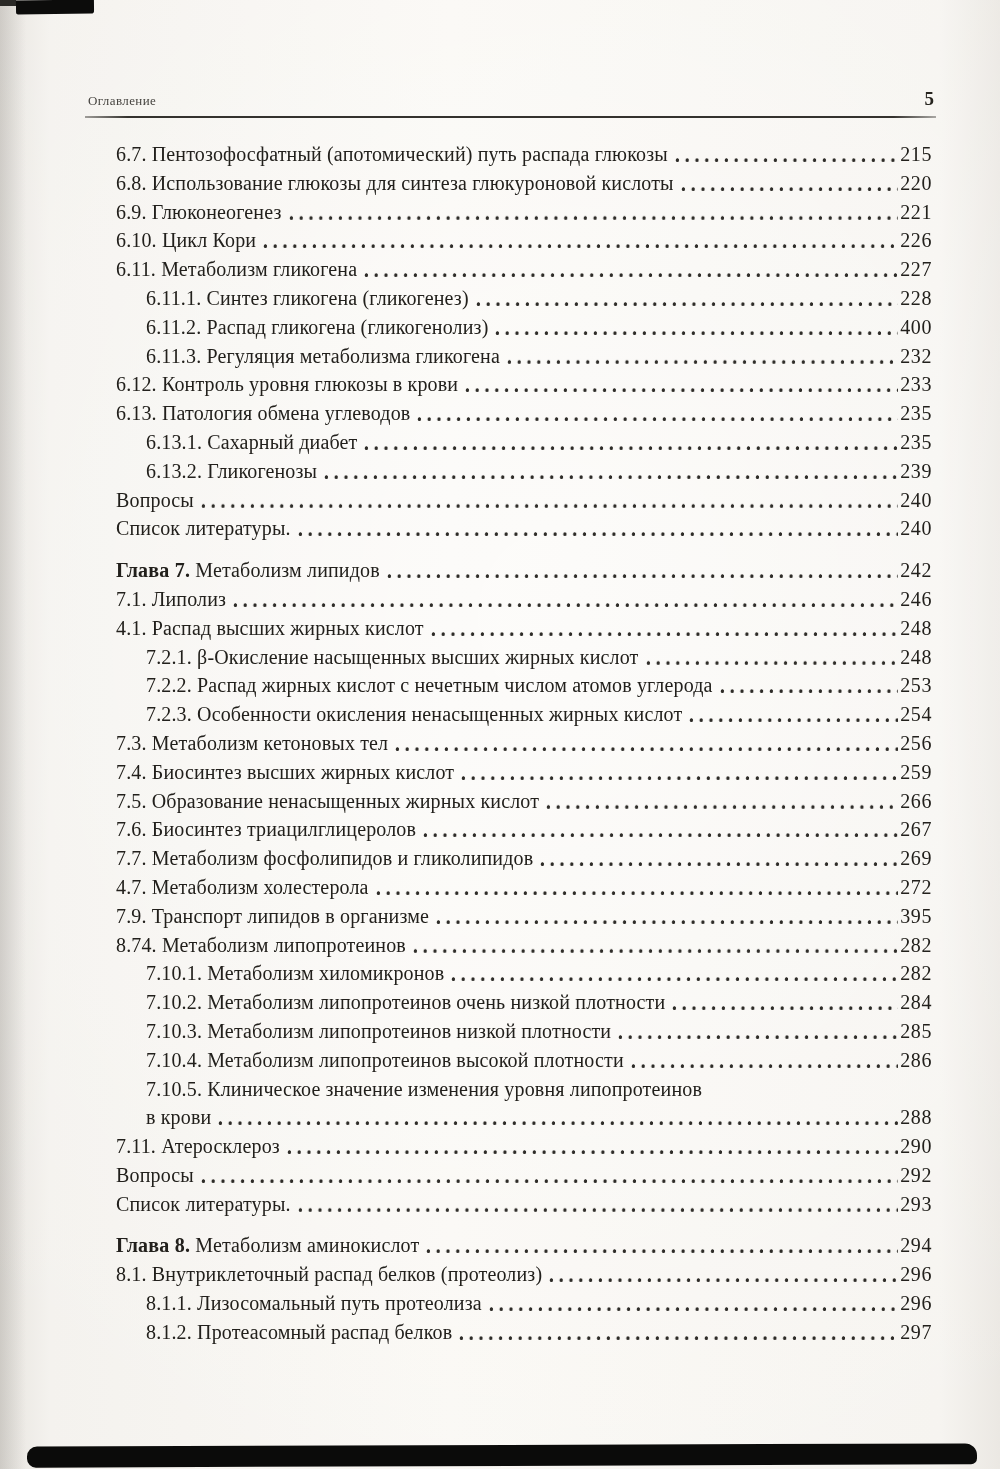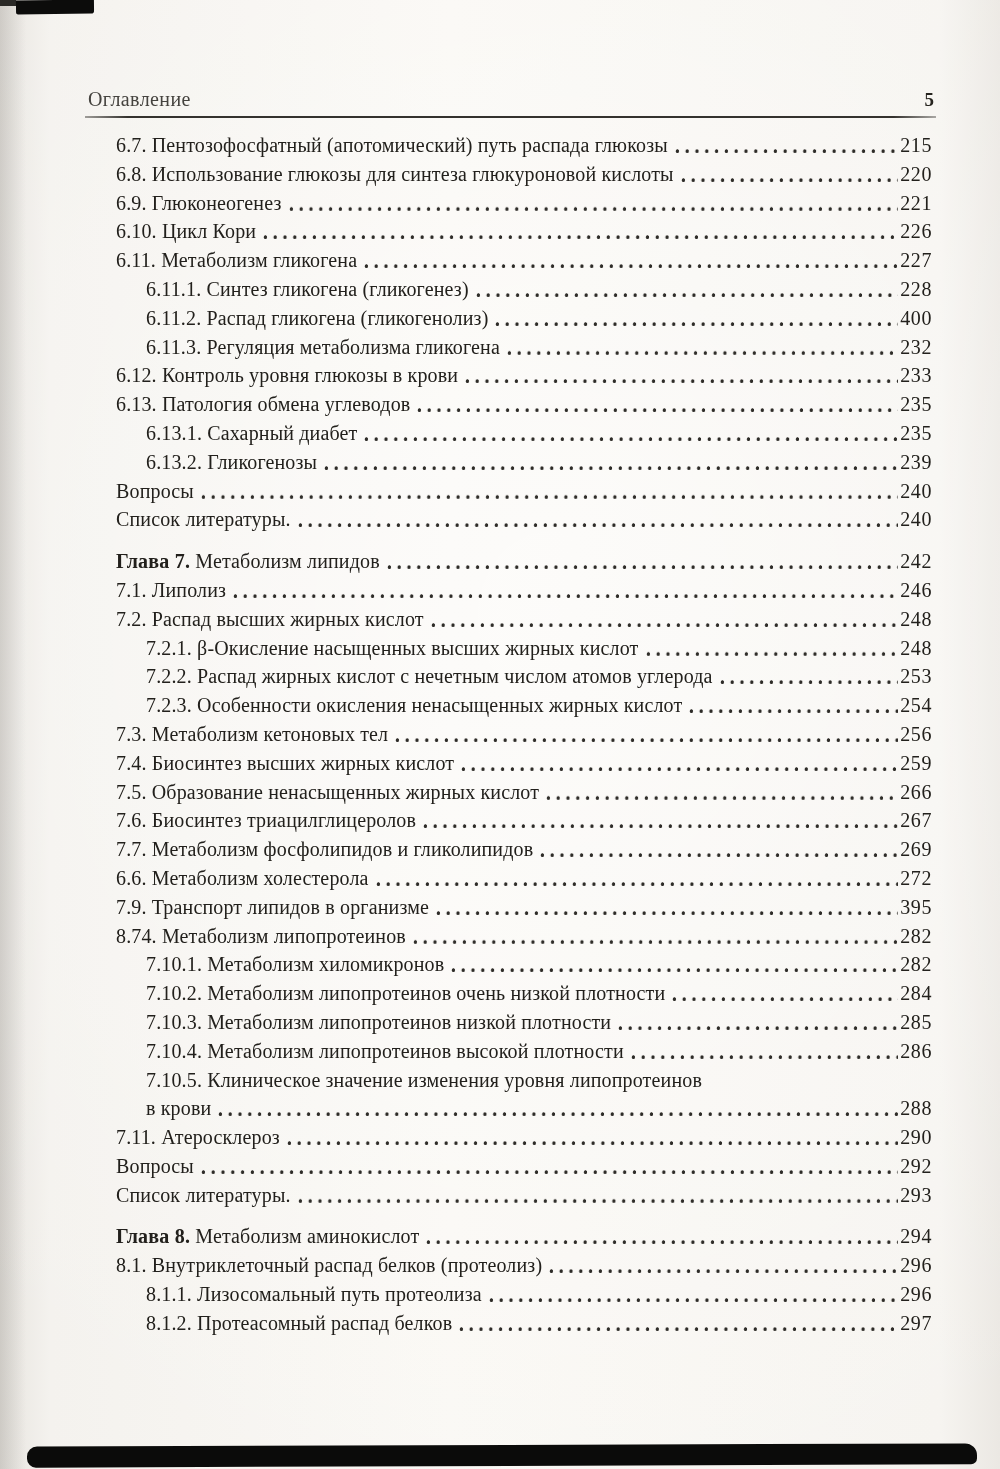--- a/index.html
+++ b/index.html
@@ -30,29 +30,29 @@
   .edge-left {
     position: absolute; left: 0; top: 0; bottom: 0; width: 26px;
     background: linear-gradient(90deg, rgba(90,86,80,0.18), rgba(90,86,80,0));
   }
   
   .header {
     position: absolute; left: 88px; right: 66px; top: 88px;
     display: flex; justify-content: space-between; align-items: baseline;
     color: #45433f;
   }
-  .header .hl { font-size: 20px; letter-spacing: 0.4px; }
+  .header .hl { font-size: 13px; letter-spacing: 0.4px; }
   .header .hr { font-size: 19px; font-weight: bold; color: #26241f; }
   .rule {
     position: absolute; left: 85px; right: 64px; top: 116px; height: 2px;
     background: linear-gradient(90deg, rgba(52,50,46,0.45), #34322e 5%, #34322e 95%, rgba(52,50,46,0.4));
   }
   
   .toc {
-    position: absolute; left: 88px; right: 68px; top: 131px;
+    position: absolute; left: 88px; right: 68px; top: 140px;
     color: #22201c;
   }
   .row {
     display: flex; align-items: flex-end;
     height: 28.8px; line-height: 28.8px; font-size: 20px;
   }
   .row.gap { margin-top: 13px; margin-left: 28px; }
   .row.indent-1 { padding-left: 28px; }
   .row.indent-2 { padding-left: 58px; }
   .t { white-space: nowrap; letter-spacing: 0.15px; }
@@ -155,21 +155,21 @@
     <span class="t"><b>Глава 7.</b> Метаболизм липидов</span>
     <span class="dots"></span>
     <span class="pg">242</span>
   </div>
       <div class="row indent-1">
     <span class="t">7.1. Липолиз</span>
     <span class="dots"></span>
     <span class="pg">246</span>
   </div>
       <div class="row indent-1">
-    <span class="t">7.2. Распад высших жирных кислот</span>
+    <span class="t">4.1. Распад высших жирных кислот</span>
     <span class="dots"></span>
     <span class="pg">248</span>
   </div>
       <div class="row indent-2">
     <span class="t">7.2.1. β-Окисление насыщенных высших жирных кислот</span>
     <span class="dots"></span>
     <span class="pg">248</span>
   </div>
       <div class="row indent-2">
     <span class="t">7.2.2. Распад жирных кислот с нечетным числом атомов углерода</span>
@@ -200,21 +200,21 @@
     <span class="t">7.6. Биосинтез триацилглицеролов</span>
     <span class="dots"></span>
     <span class="pg">267</span>
   </div>
       <div class="row indent-1">
     <span class="t">7.7. Метаболизм фосфолипидов и гликолипидов</span>
     <span class="dots"></span>
     <span class="pg">269</span>
   </div>
       <div class="row indent-1">
-    <span class="t">6.6. Метаболизм холестерола</span>
+    <span class="t">4.7. Метаболизм холестерола</span>
     <span class="dots"></span>
     <span class="pg">272</span>
   </div>
       <div class="row indent-1">
     <span class="t">7.9. Транспорт липидов в организме</span>
     <span class="dots"></span>
     <span class="pg">395</span>
   </div>
       <div class="row indent-1">
     <span class="t">8.74. Метаболизм липопротеинов</span>

